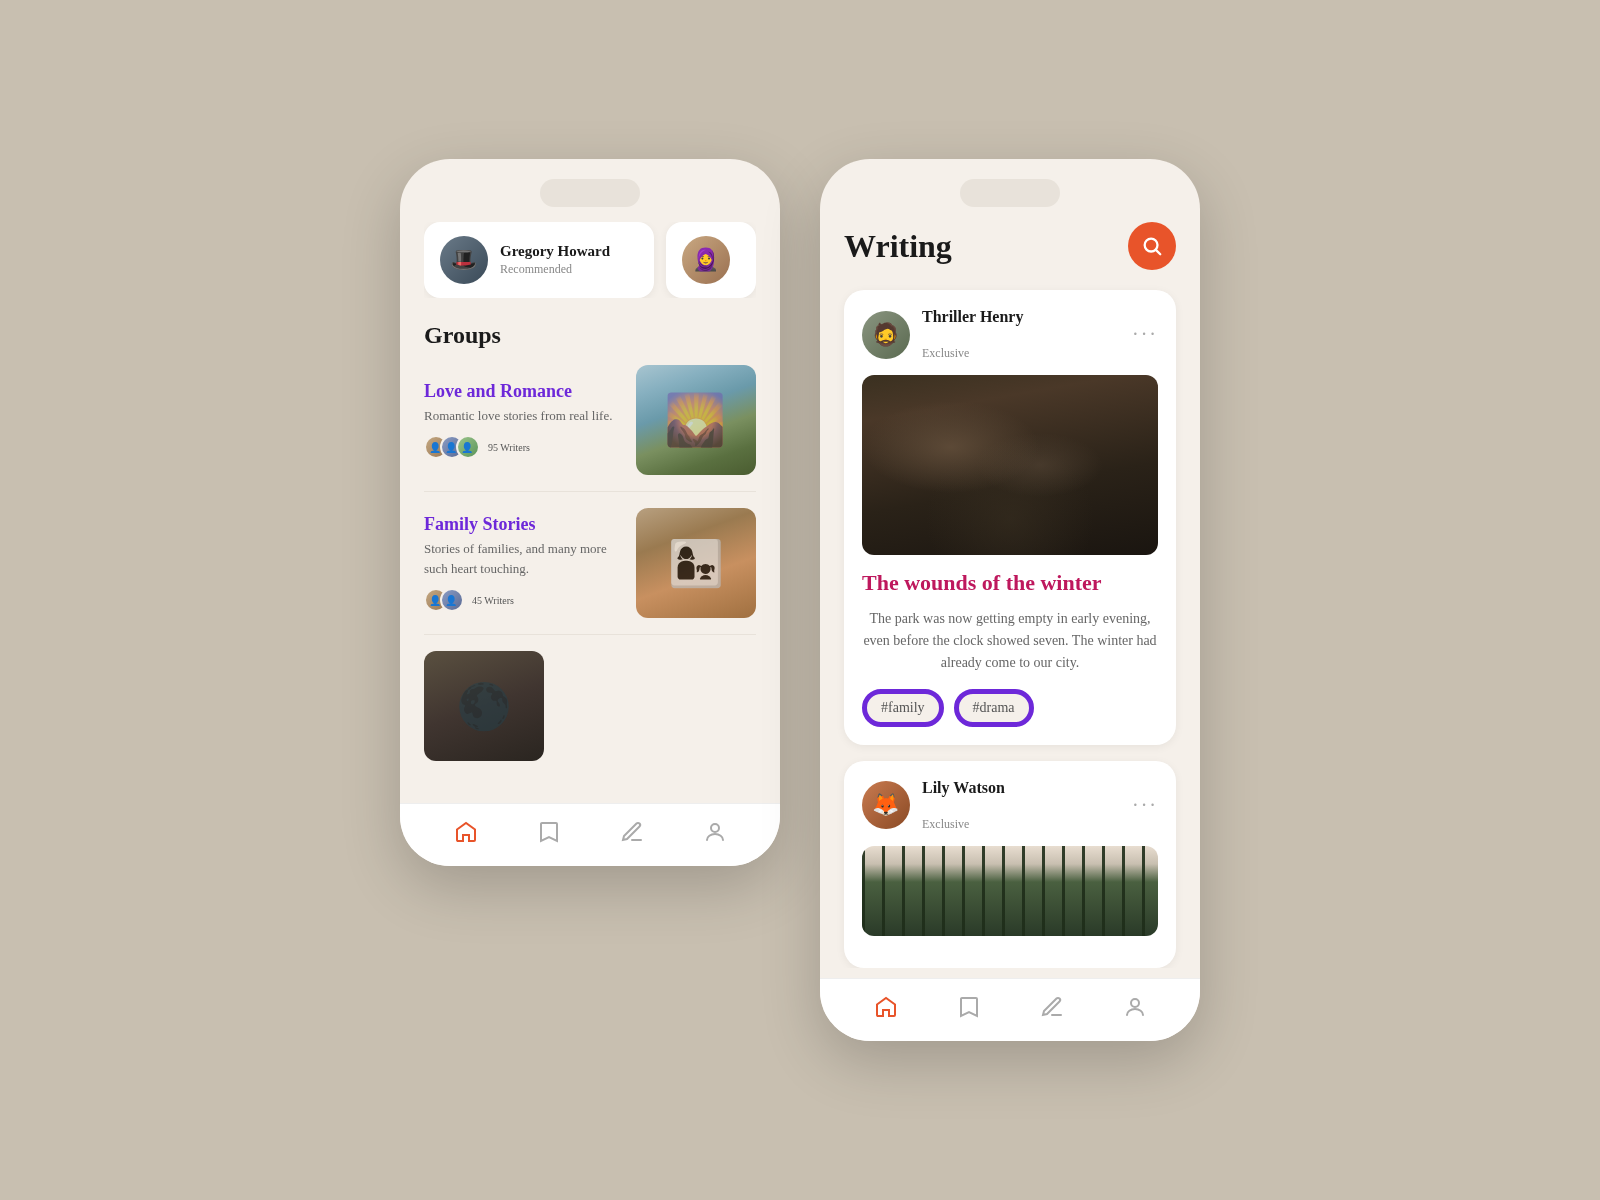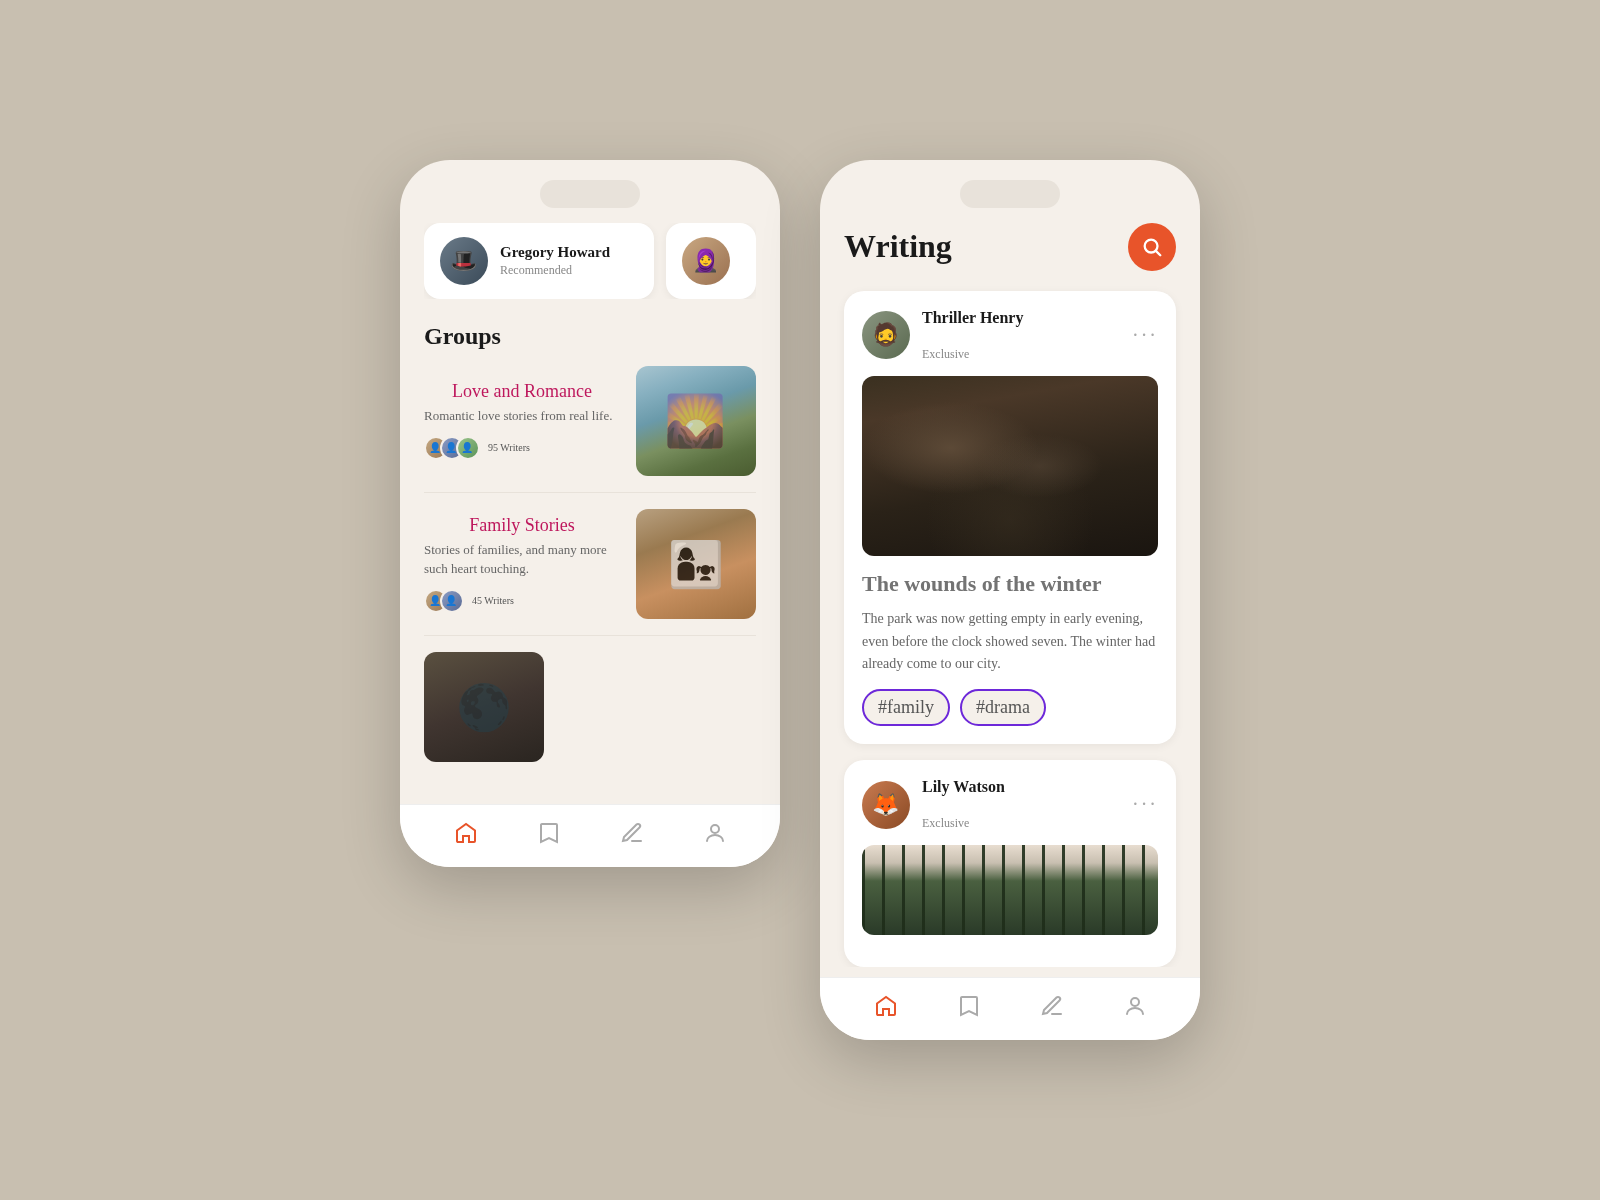--- a/index.html
+++ b/index.html
@@ -133,24 +133,23 @@
     }
 
     .group-item:last-child {
       border-bottom: none;
     }
 
     .group-info { flex: 1; padding-right: 16px; }
 
     .group-name {
       font-size: 18px;
-      font-weight: 400;
-      color: #be185d;
+      font-weight: 700;
+      color: #6d28d9;
       margin-bottom: 4px;
-      text-align: center;
     }
 
     .group-desc {
       font-size: 13px;
       color: #666;
       line-height: 1.5;
       margin-bottom: 10px;
     }
 
     .group-writers {
@@ -336,44 +335,45 @@
       width: 100%;
       height: 100%;
       background:
         repeating-linear-gradient(90deg, rgba(30,45,25,0.9) 0px, rgba(30,45,25,0.9) 3px, transparent 3px, transparent 20px),
         linear-gradient(180deg, #e8ddd0 0%, #c8bfb0 20%, #4a6040 40%, #2a3a28 100%);
     }
 
     .card-story-title {
       font-size: 22px;
       font-weight: 700;
-      color: #737373;
+      color: #be185d;
       margin-bottom: 10px;
       line-height: 1.3;
     }
 
     .card-story-excerpt {
       font-size: 14px;
       color: #666;
       line-height: 1.6;
       margin-bottom: 14px;
+      text-align: center;
     }
 
     .card-tags {
       display: flex;
       gap: 10px;
       flex-wrap: wrap;
     }
 
     .tag {
       background: #f5f0ea;
-      border: 2px solid #6d28d9;
+      border: 5px solid #6d28d9;
       border-radius: 20px;
       padding: 6px 14px;
-      font-size: 18px;
+      font-size: 14px;
       color: #555;
     }
 
     
     .ma1 { background: linear-gradient(135deg, #c4a882, #9a7855); }
     .ma2 { background: linear-gradient(135deg, #8a9cc4, #5a6a94); }
     .ma3 { background: linear-gradient(135deg, #9cc48a, #5a945a); }
 
     .phone-right .phone-content {
       max-height: 820px;

